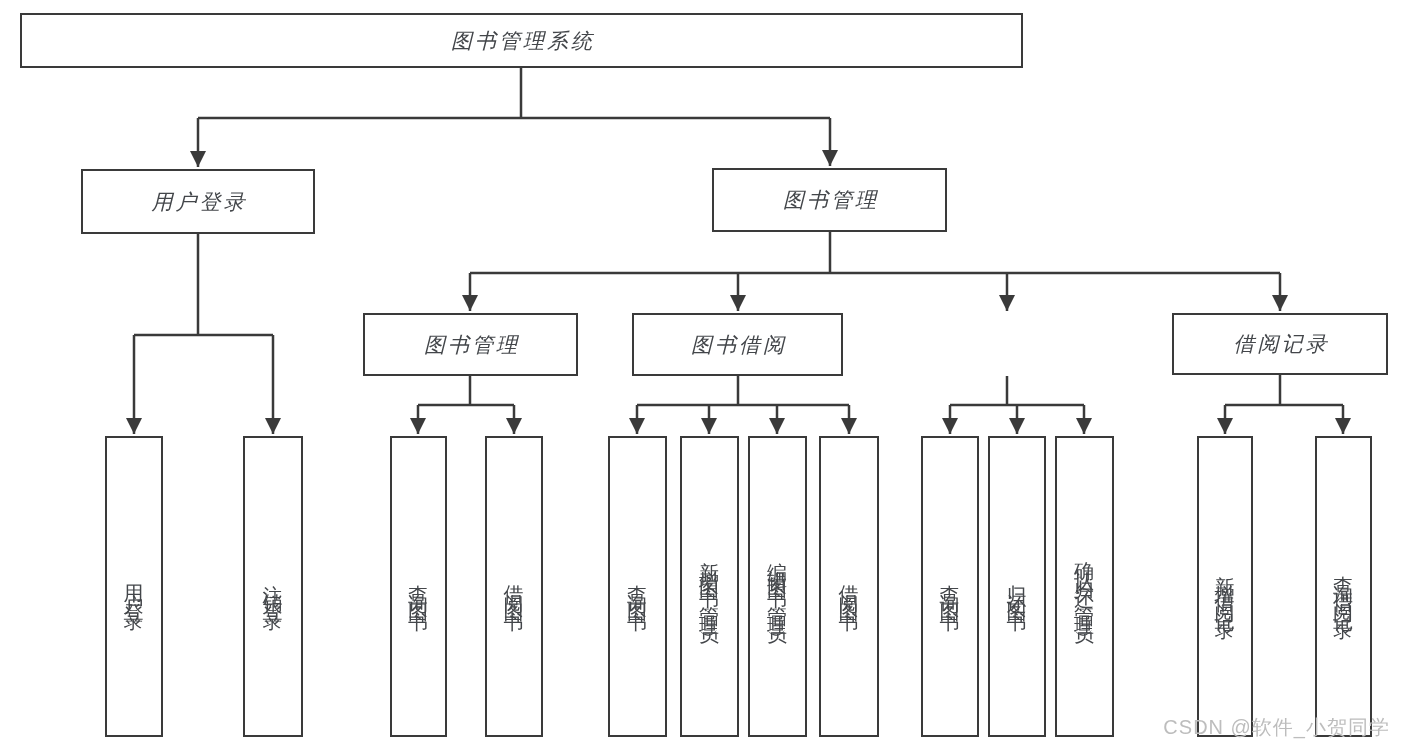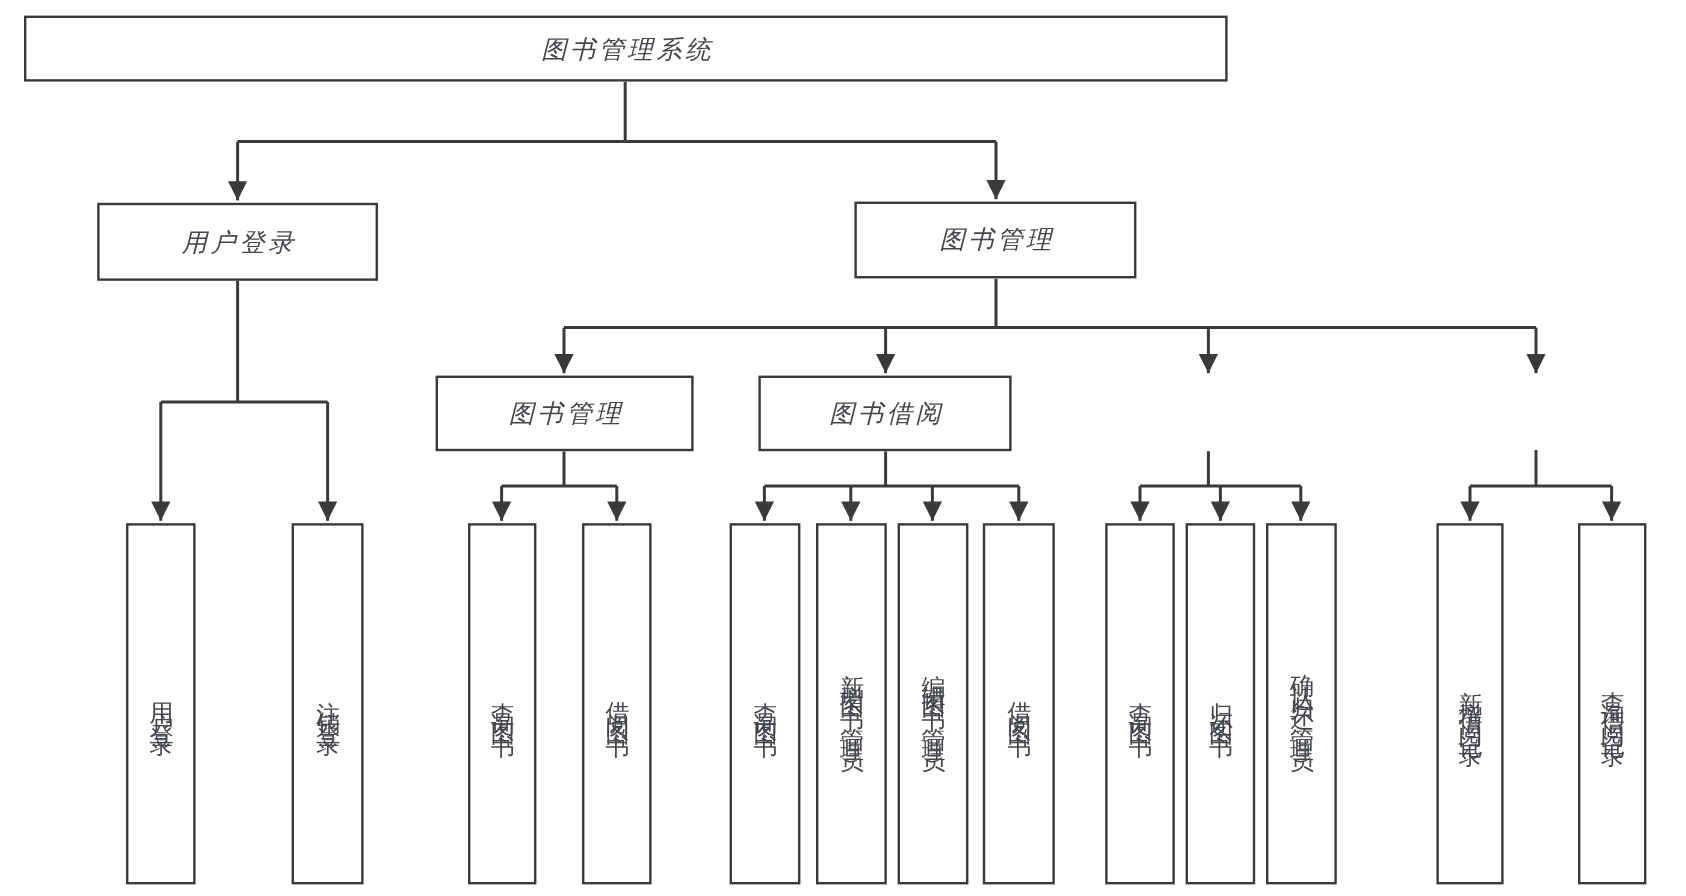--- a/index.html
+++ b/index.html
@@ -98,33 +98,35 @@
     </g>
   </svg>
 
   <div class="node h" style="left:20px;top:13px;width:1003px;height:55px">图书管理系统</div>
 
   <div class="node h" style="left:81px;top:169px;width:234px;height:65px">用户登录</div>
   <div class="node h" style="left:712px;top:168px;width:235px;height:64px">图书管理</div>
 
   <div class="node h" style="left:363px;top:313px;width:215px;height:63px">图书管理</div>
   <div class="node h" style="left:632px;top:313px;width:211px;height:63px">图书借阅</div>
+  <div class="node h" style="left:1172px;top:313px;width:216px;height:62px">借阅记录</div>
 
   <div class="node v" style="left:105px;top:436px;width:58px;height:301px">用户登录</div>
   <div class="node v" style="left:243px;top:436px;width:60px;height:301px">注销登录</div>
 
   <div class="node v" style="left:390px;top:436px;width:57px;height:301px">查询图书</div>
   <div class="node v" style="left:485px;top:436px;width:58px;height:301px">借阅图书</div>
 
   <div class="node v" style="left:608px;top:436px;width:59px;height:301px">查询图书</div>
   <div class="node v" style="left:680px;top:436px;width:59px;height:301px">新增图书（管理员）</div>
   <div class="node v" style="left:748px;top:436px;width:59px;height:301px">编辑图书（管理员）</div>
   <div class="node v" style="left:819px;top:436px;width:60px;height:301px">借阅图书</div>
 
   <div class="node v" style="left:921px;top:436px;width:58px;height:301px">查询图书</div>
   <div class="node v" style="left:988px;top:436px;width:58px;height:301px">归还图书</div>
   <div class="node v" style="left:1055px;top:436px;width:59px;height:301px">确认归还（管理员）</div>
 
   <div class="node v" style="left:1197px;top:436px;width:56px;height:301px">新增借阅记录</div>
   <div class="node v" style="left:1315px;top:436px;width:57px;height:301px">查询借阅记录</div>
 
+  <div class="watermark">CSDN @软件_小贺同学</div>
 
 </div>
 
 </body></html>

